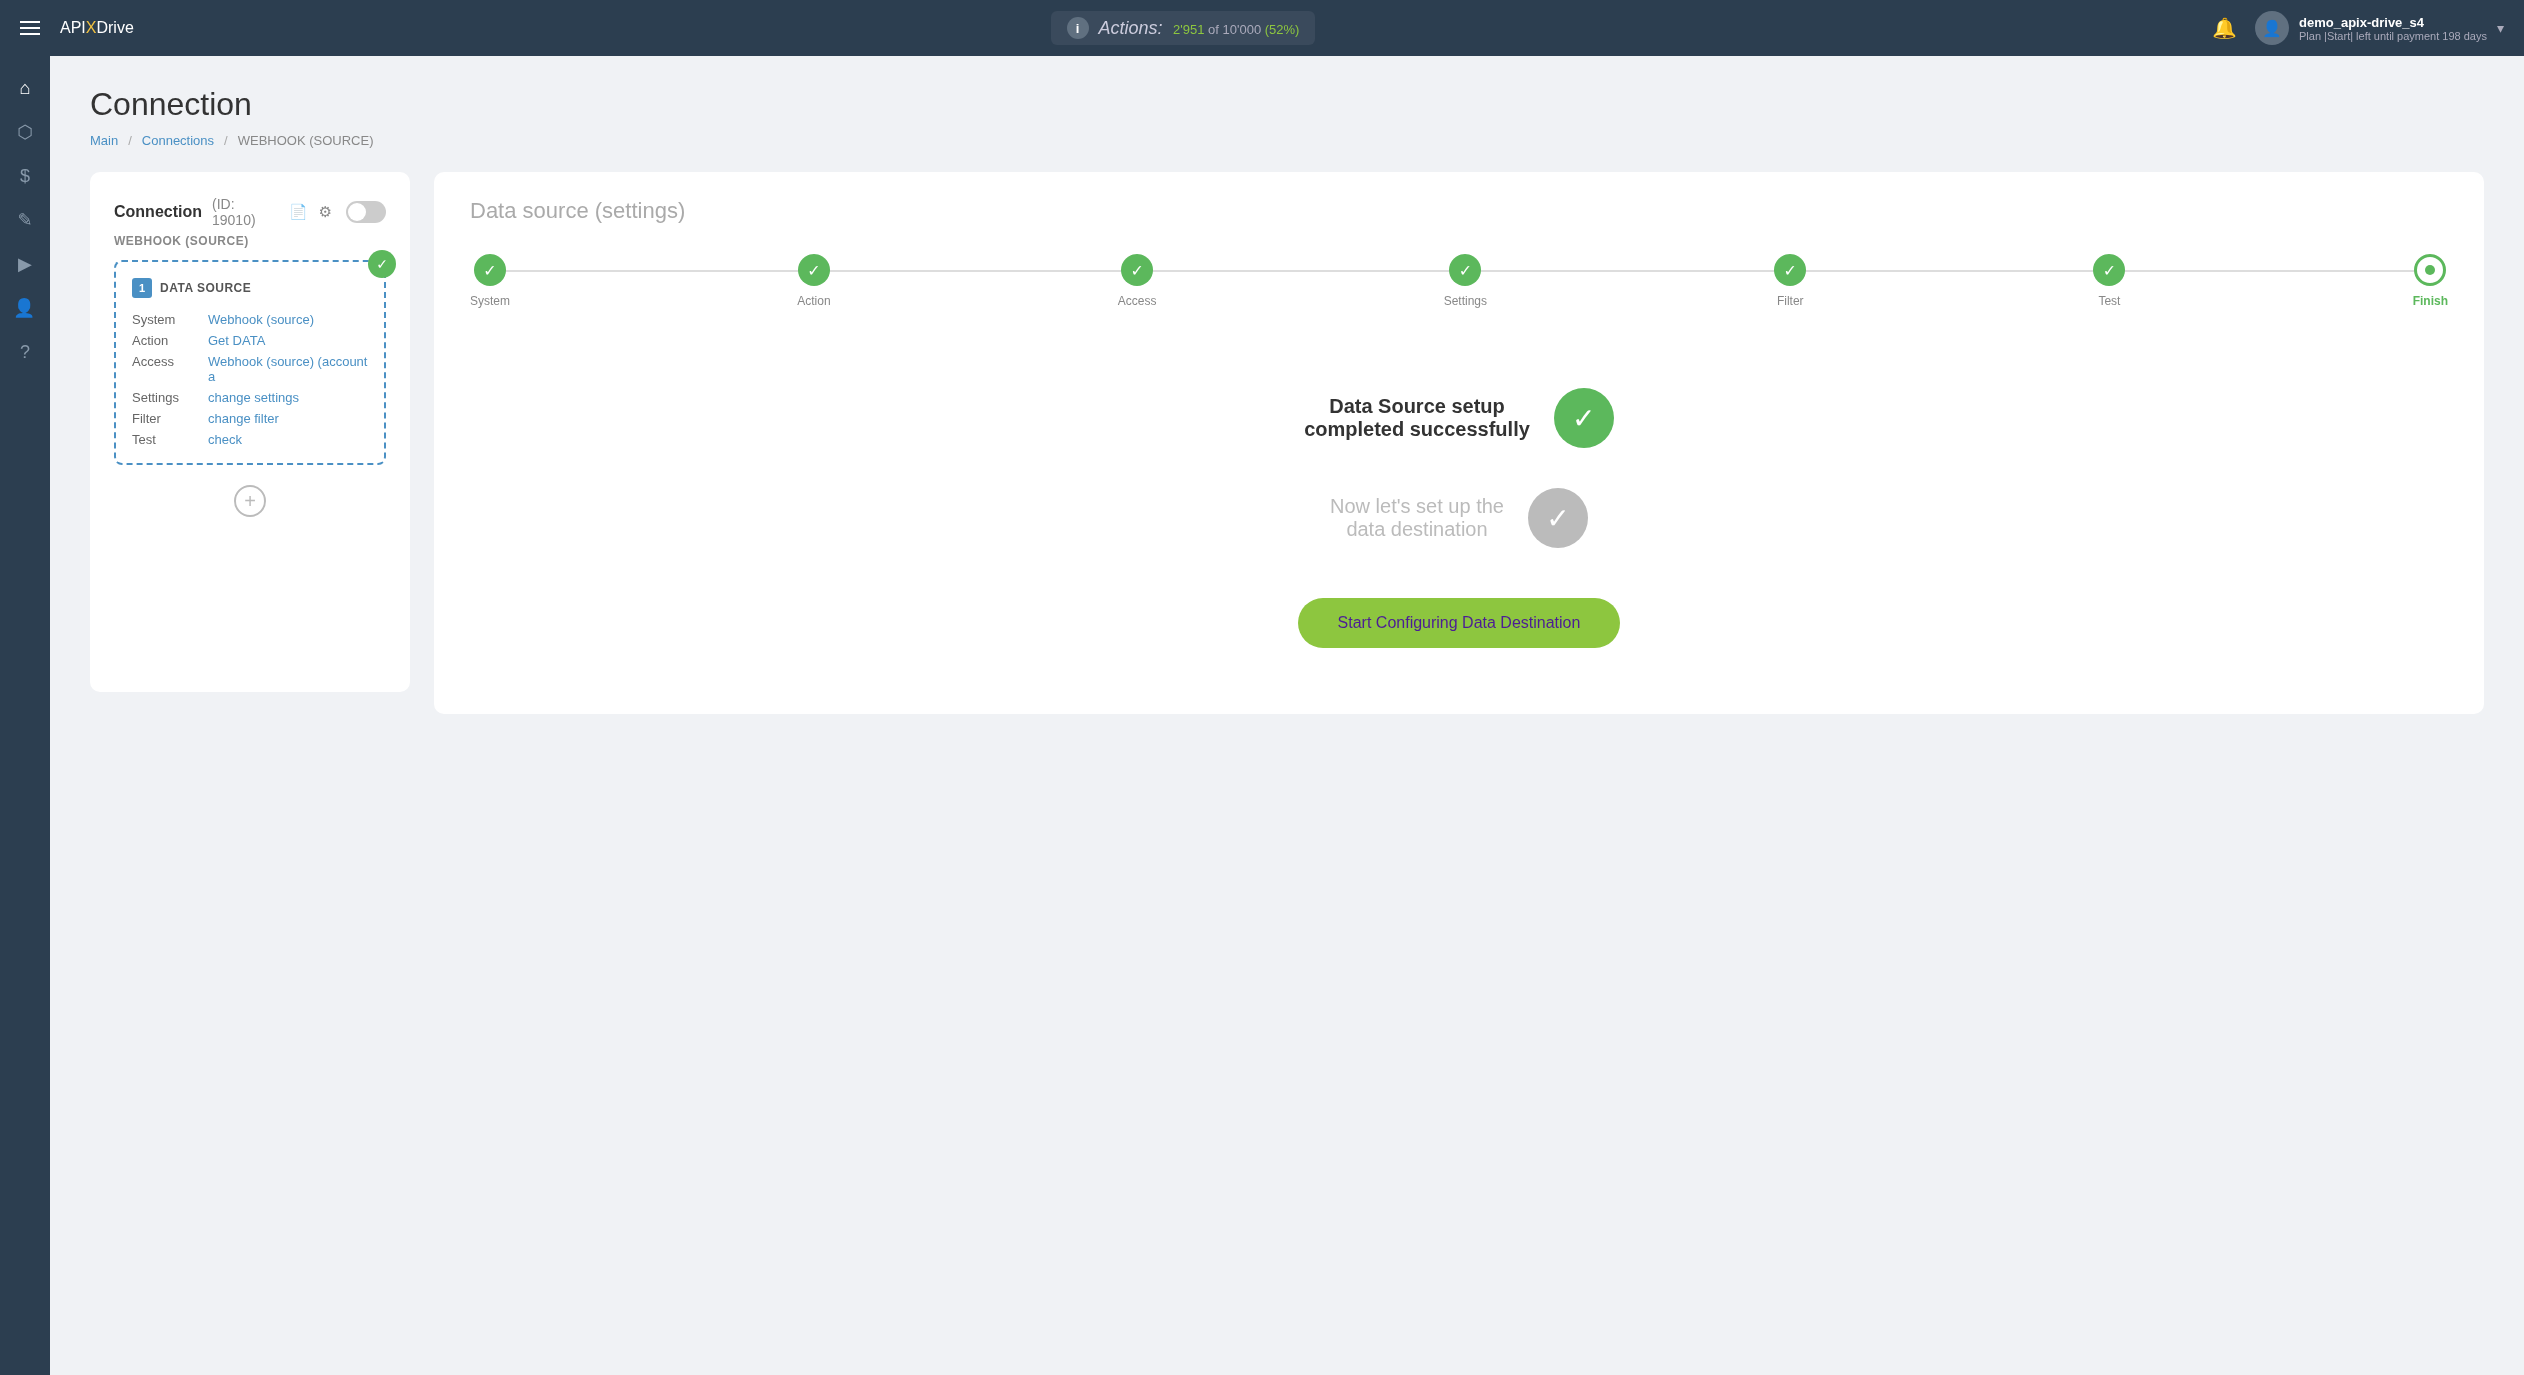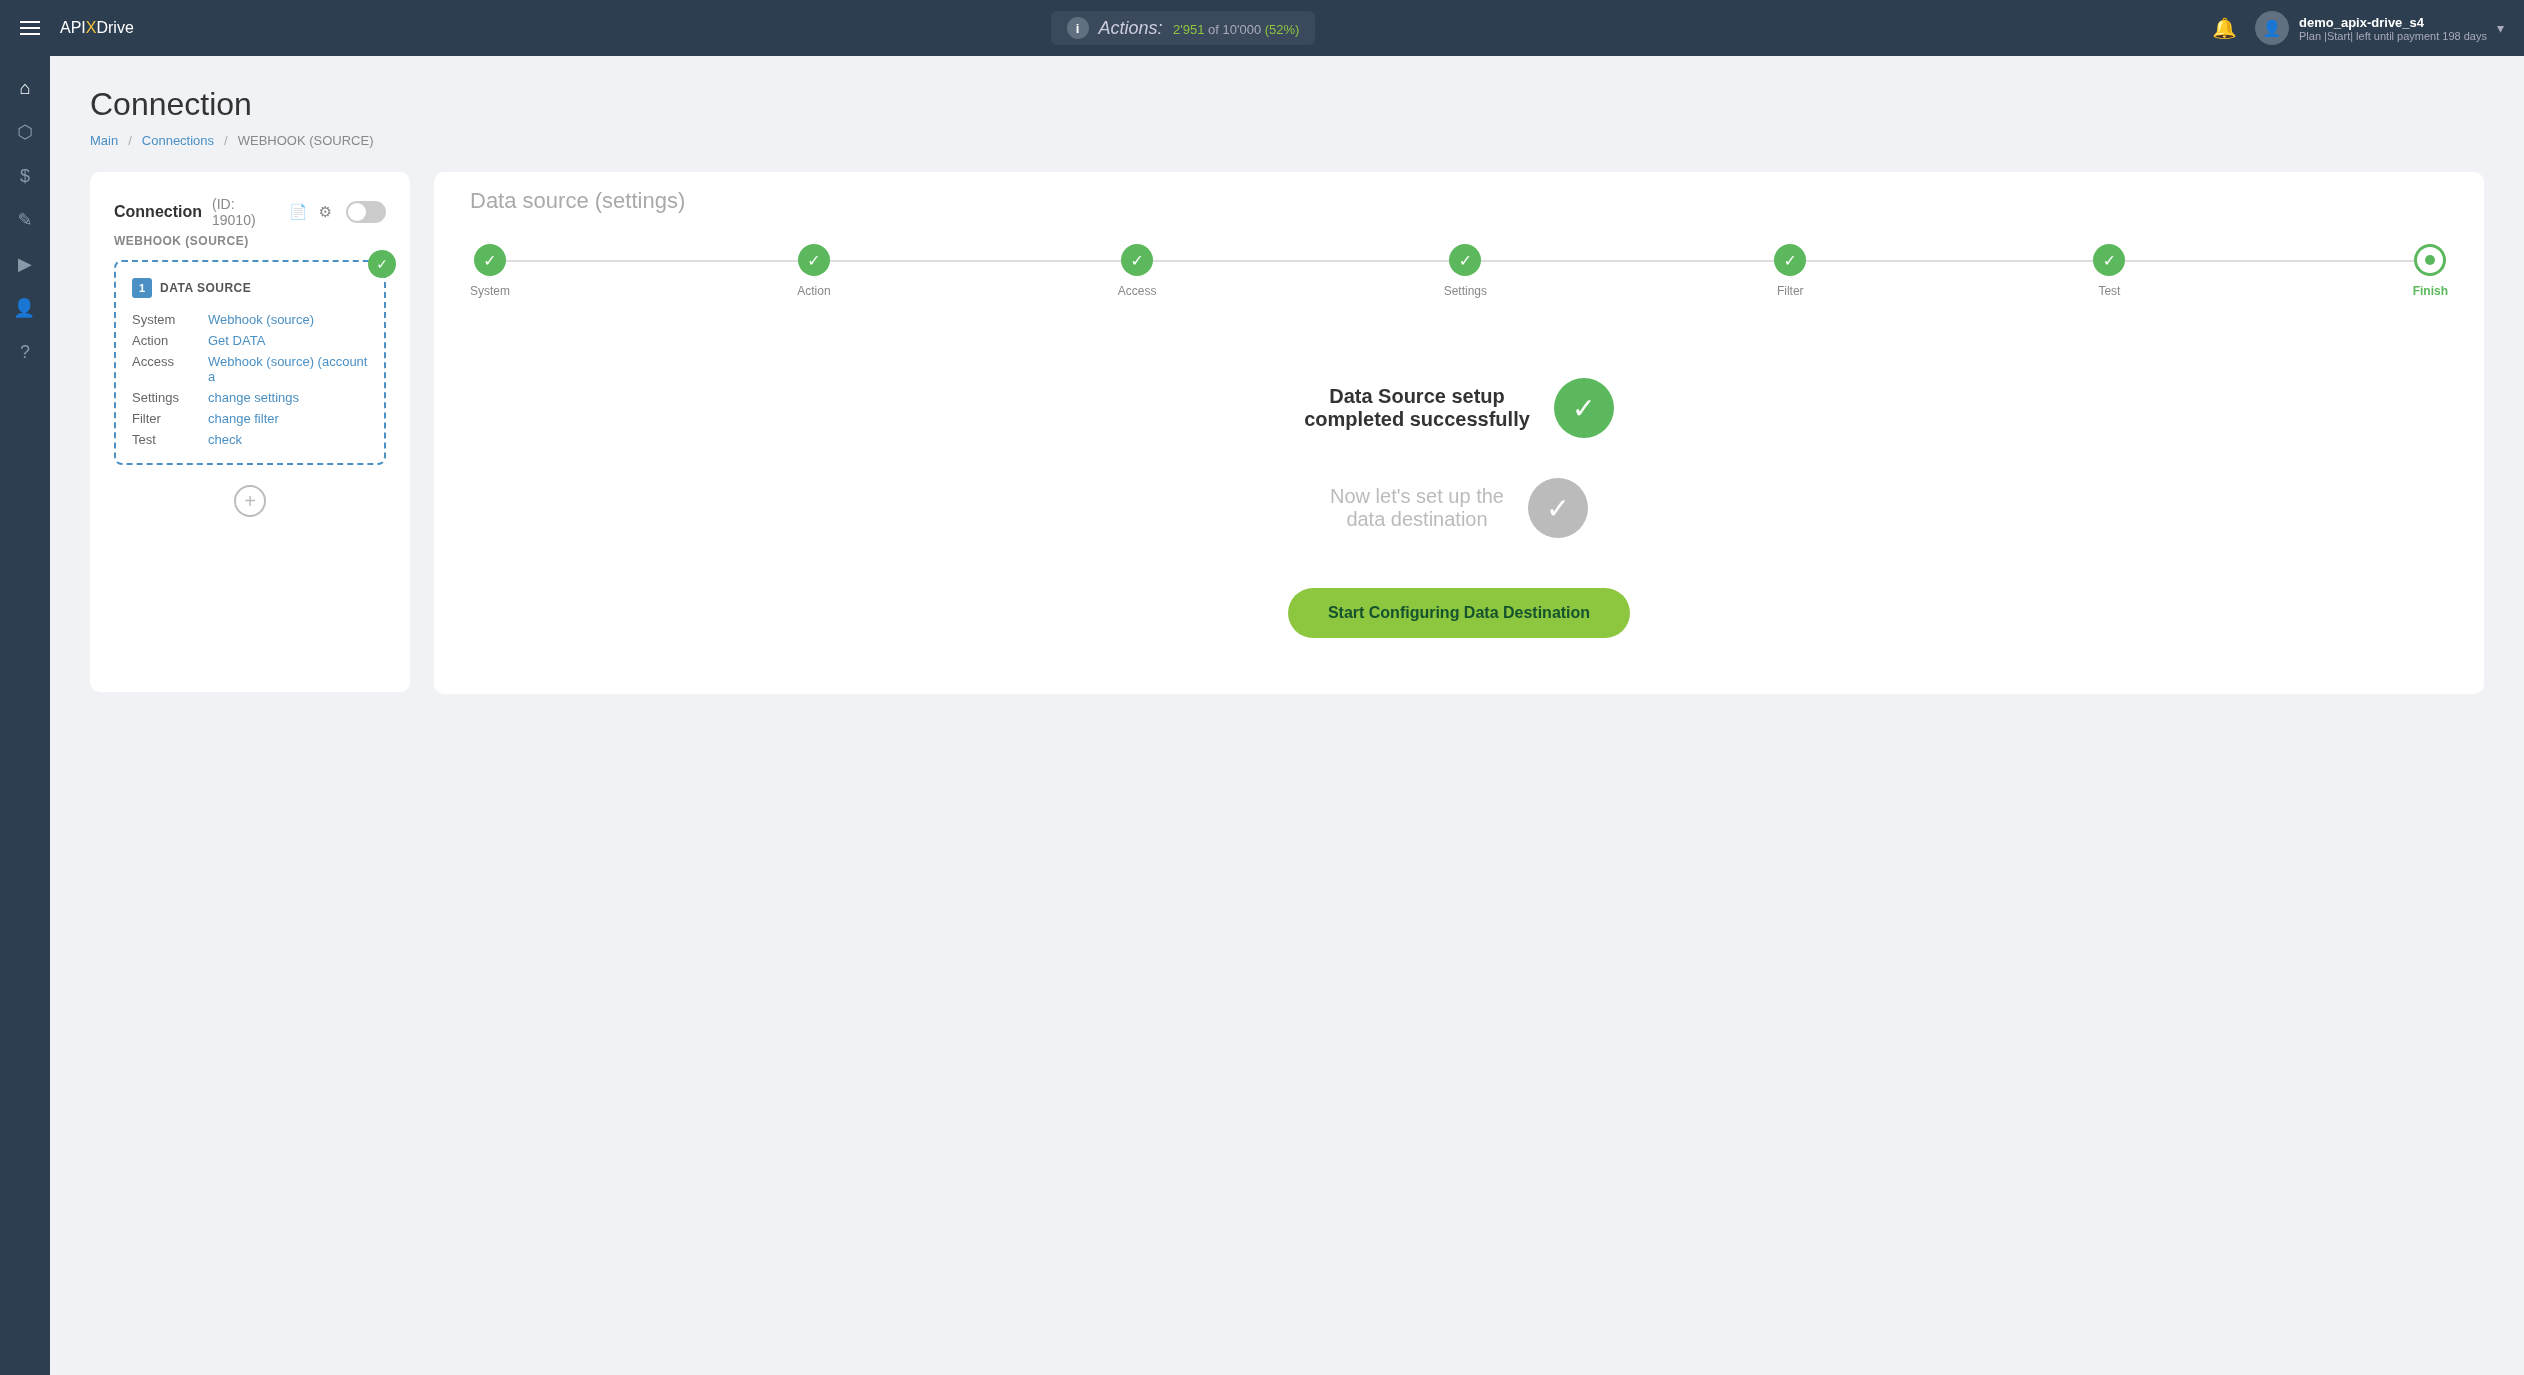--- a/index.html
+++ b/index.html
@@ -336,21 +336,21 @@
       color: #bbb;
       font-size: 20px;
       cursor: pointer;
       margin: 20px auto 0;
     }
 
     
     .right-card {
       background: #fff;
       border-radius: 10px;
-      padding: 16px 36px;
+      padding: 26px 36px;
       flex: 1;
       min-height: 520px;
     }
     .ds-settings-title {
       font-size: 22px;
       color: #333;
       font-weight: 400;
       margin-bottom: 30px;
     }
     .ds-settings-title span {
@@ -447,26 +447,26 @@
       justify-content: center;
       font-size: 28px;
       color: #fff;
       flex-shrink: 0;
     }
     .success-check.green { background: #5cb85c; }
     .success-check.grey { background: #bbb; }
 
     .start-btn {
       background: #8dc63f;
-      color: #14532d;
+      color: #4c1d95;
       border: none;
       border-radius: 30px;
       padding: 16px 40px;
       font-size: 16px;
-      font-weight: 700;
+      font-weight: 400;
       cursor: pointer;
       margin-top: 10px;
       transition: background 0.2s;
     }
   </style>
 </head>
 <body>
 
 <header class="header">
   <div class="header-logo">

